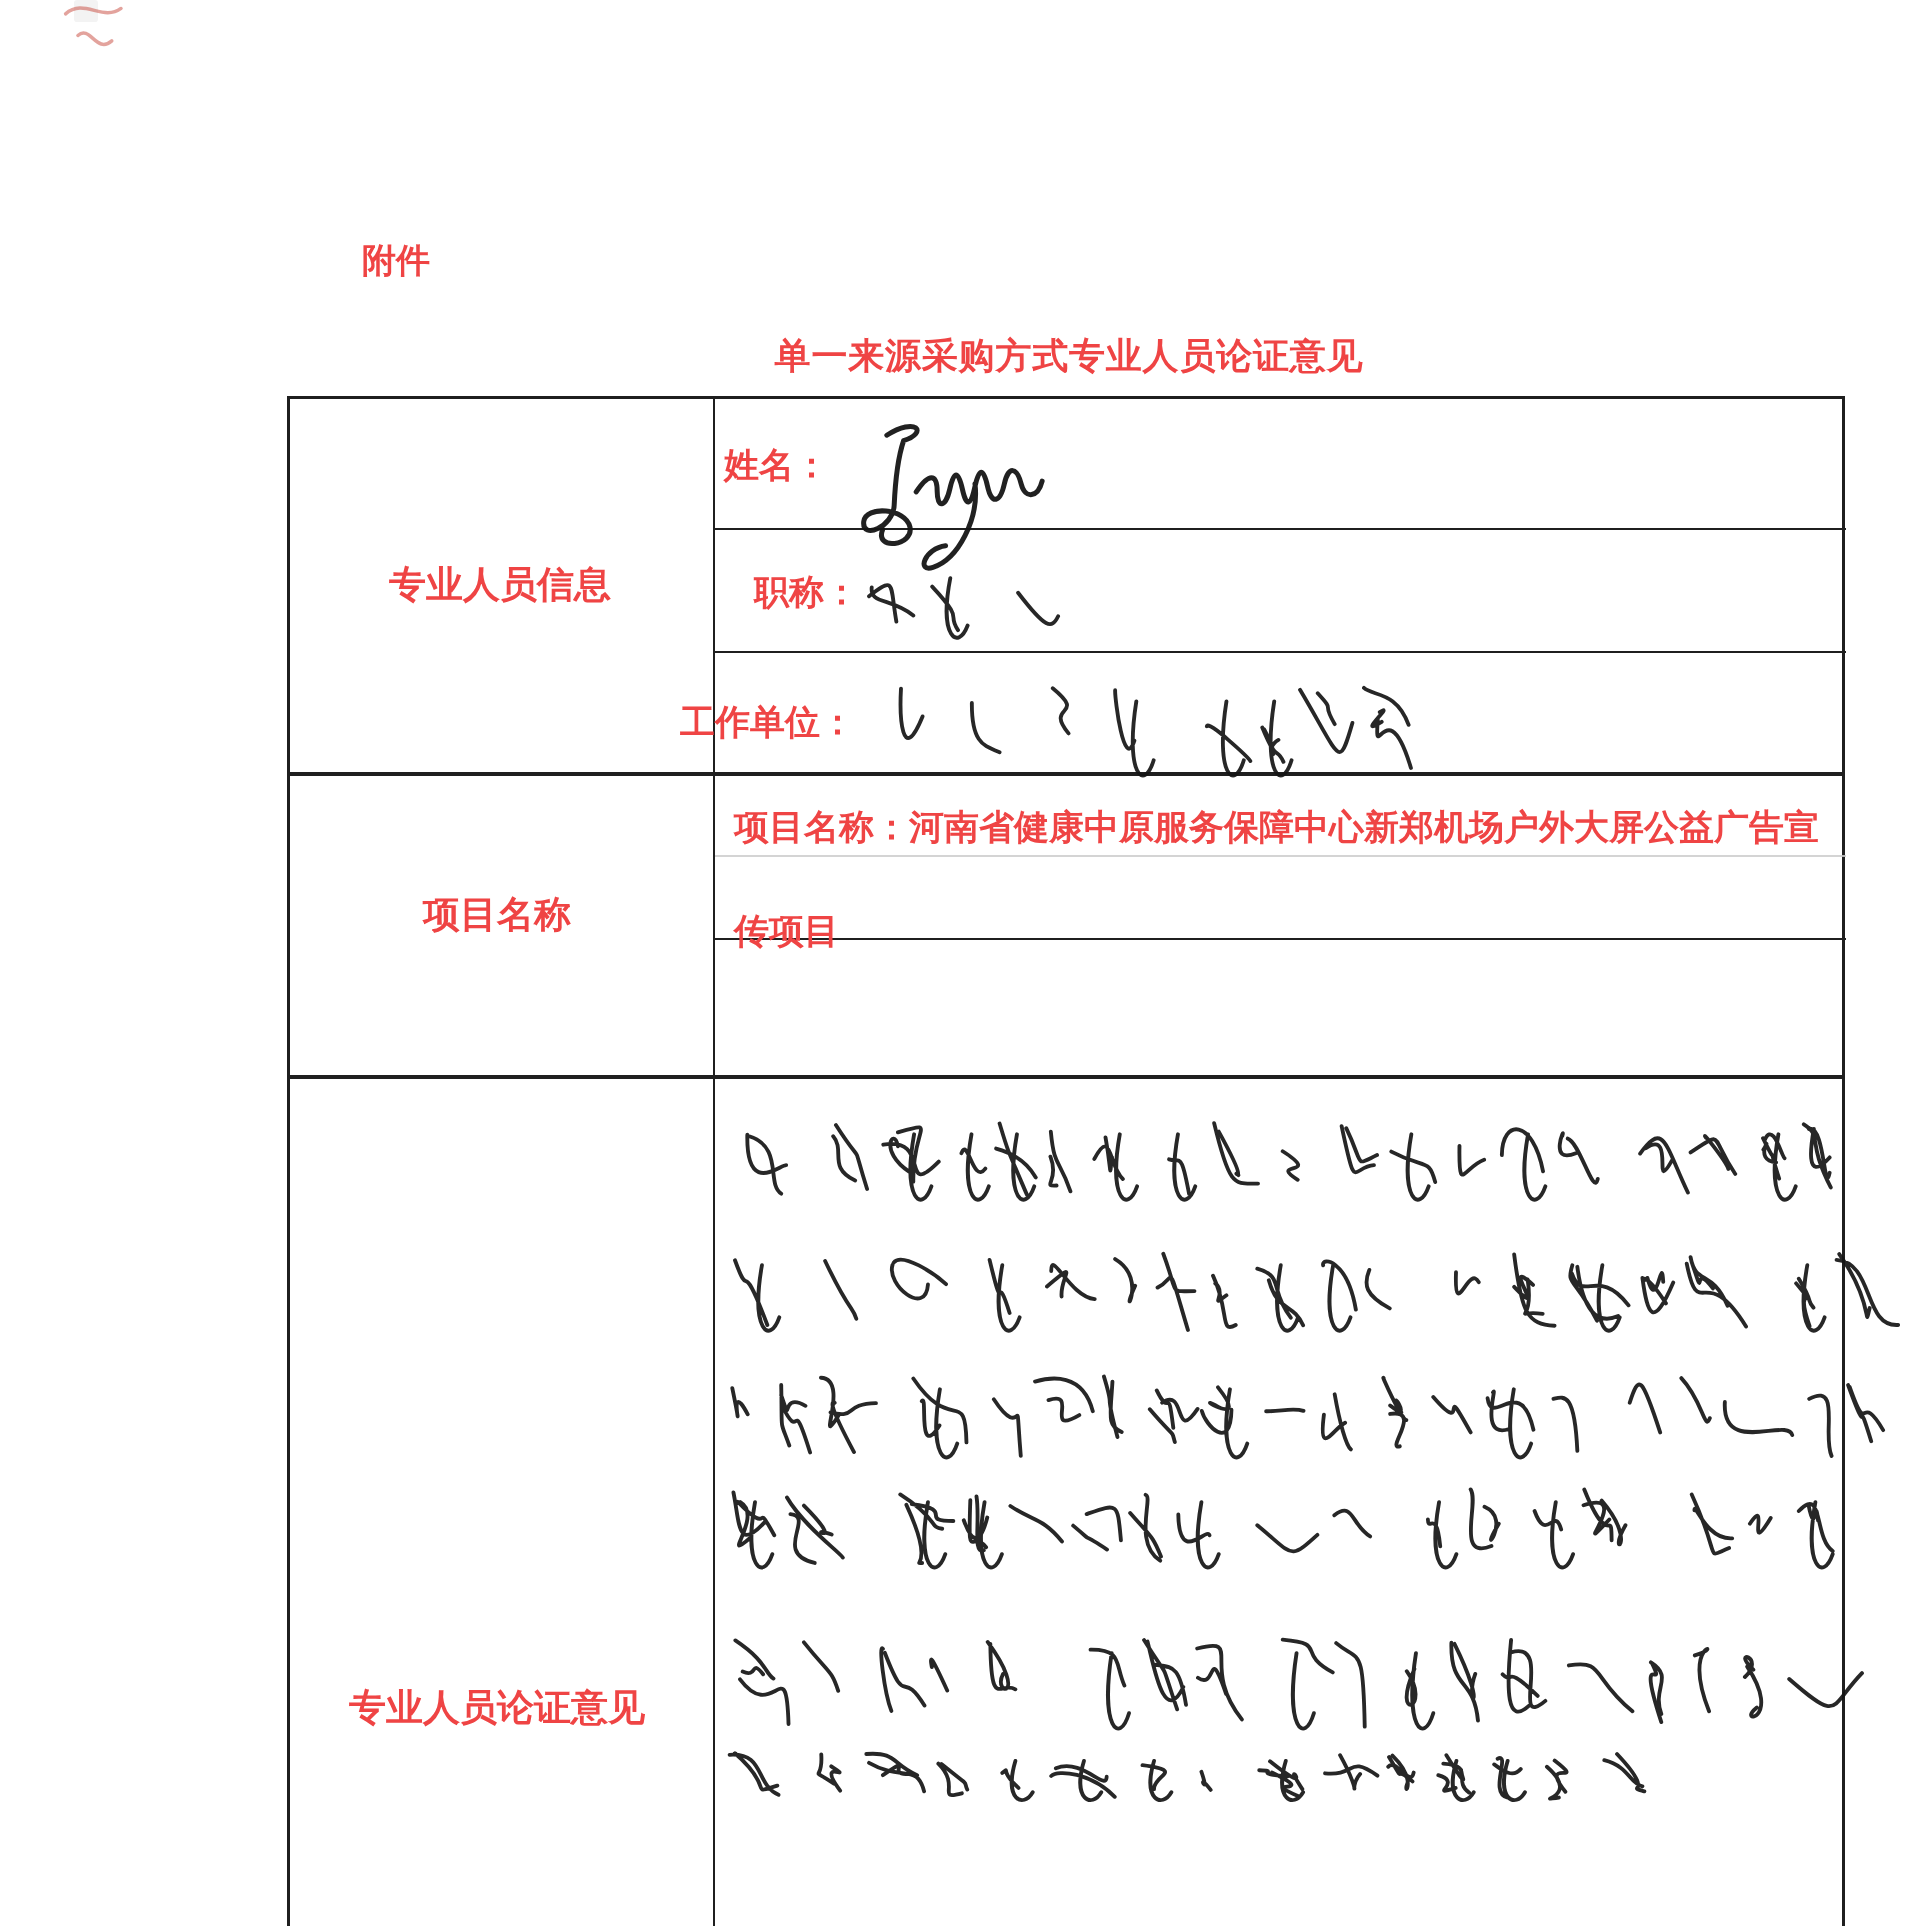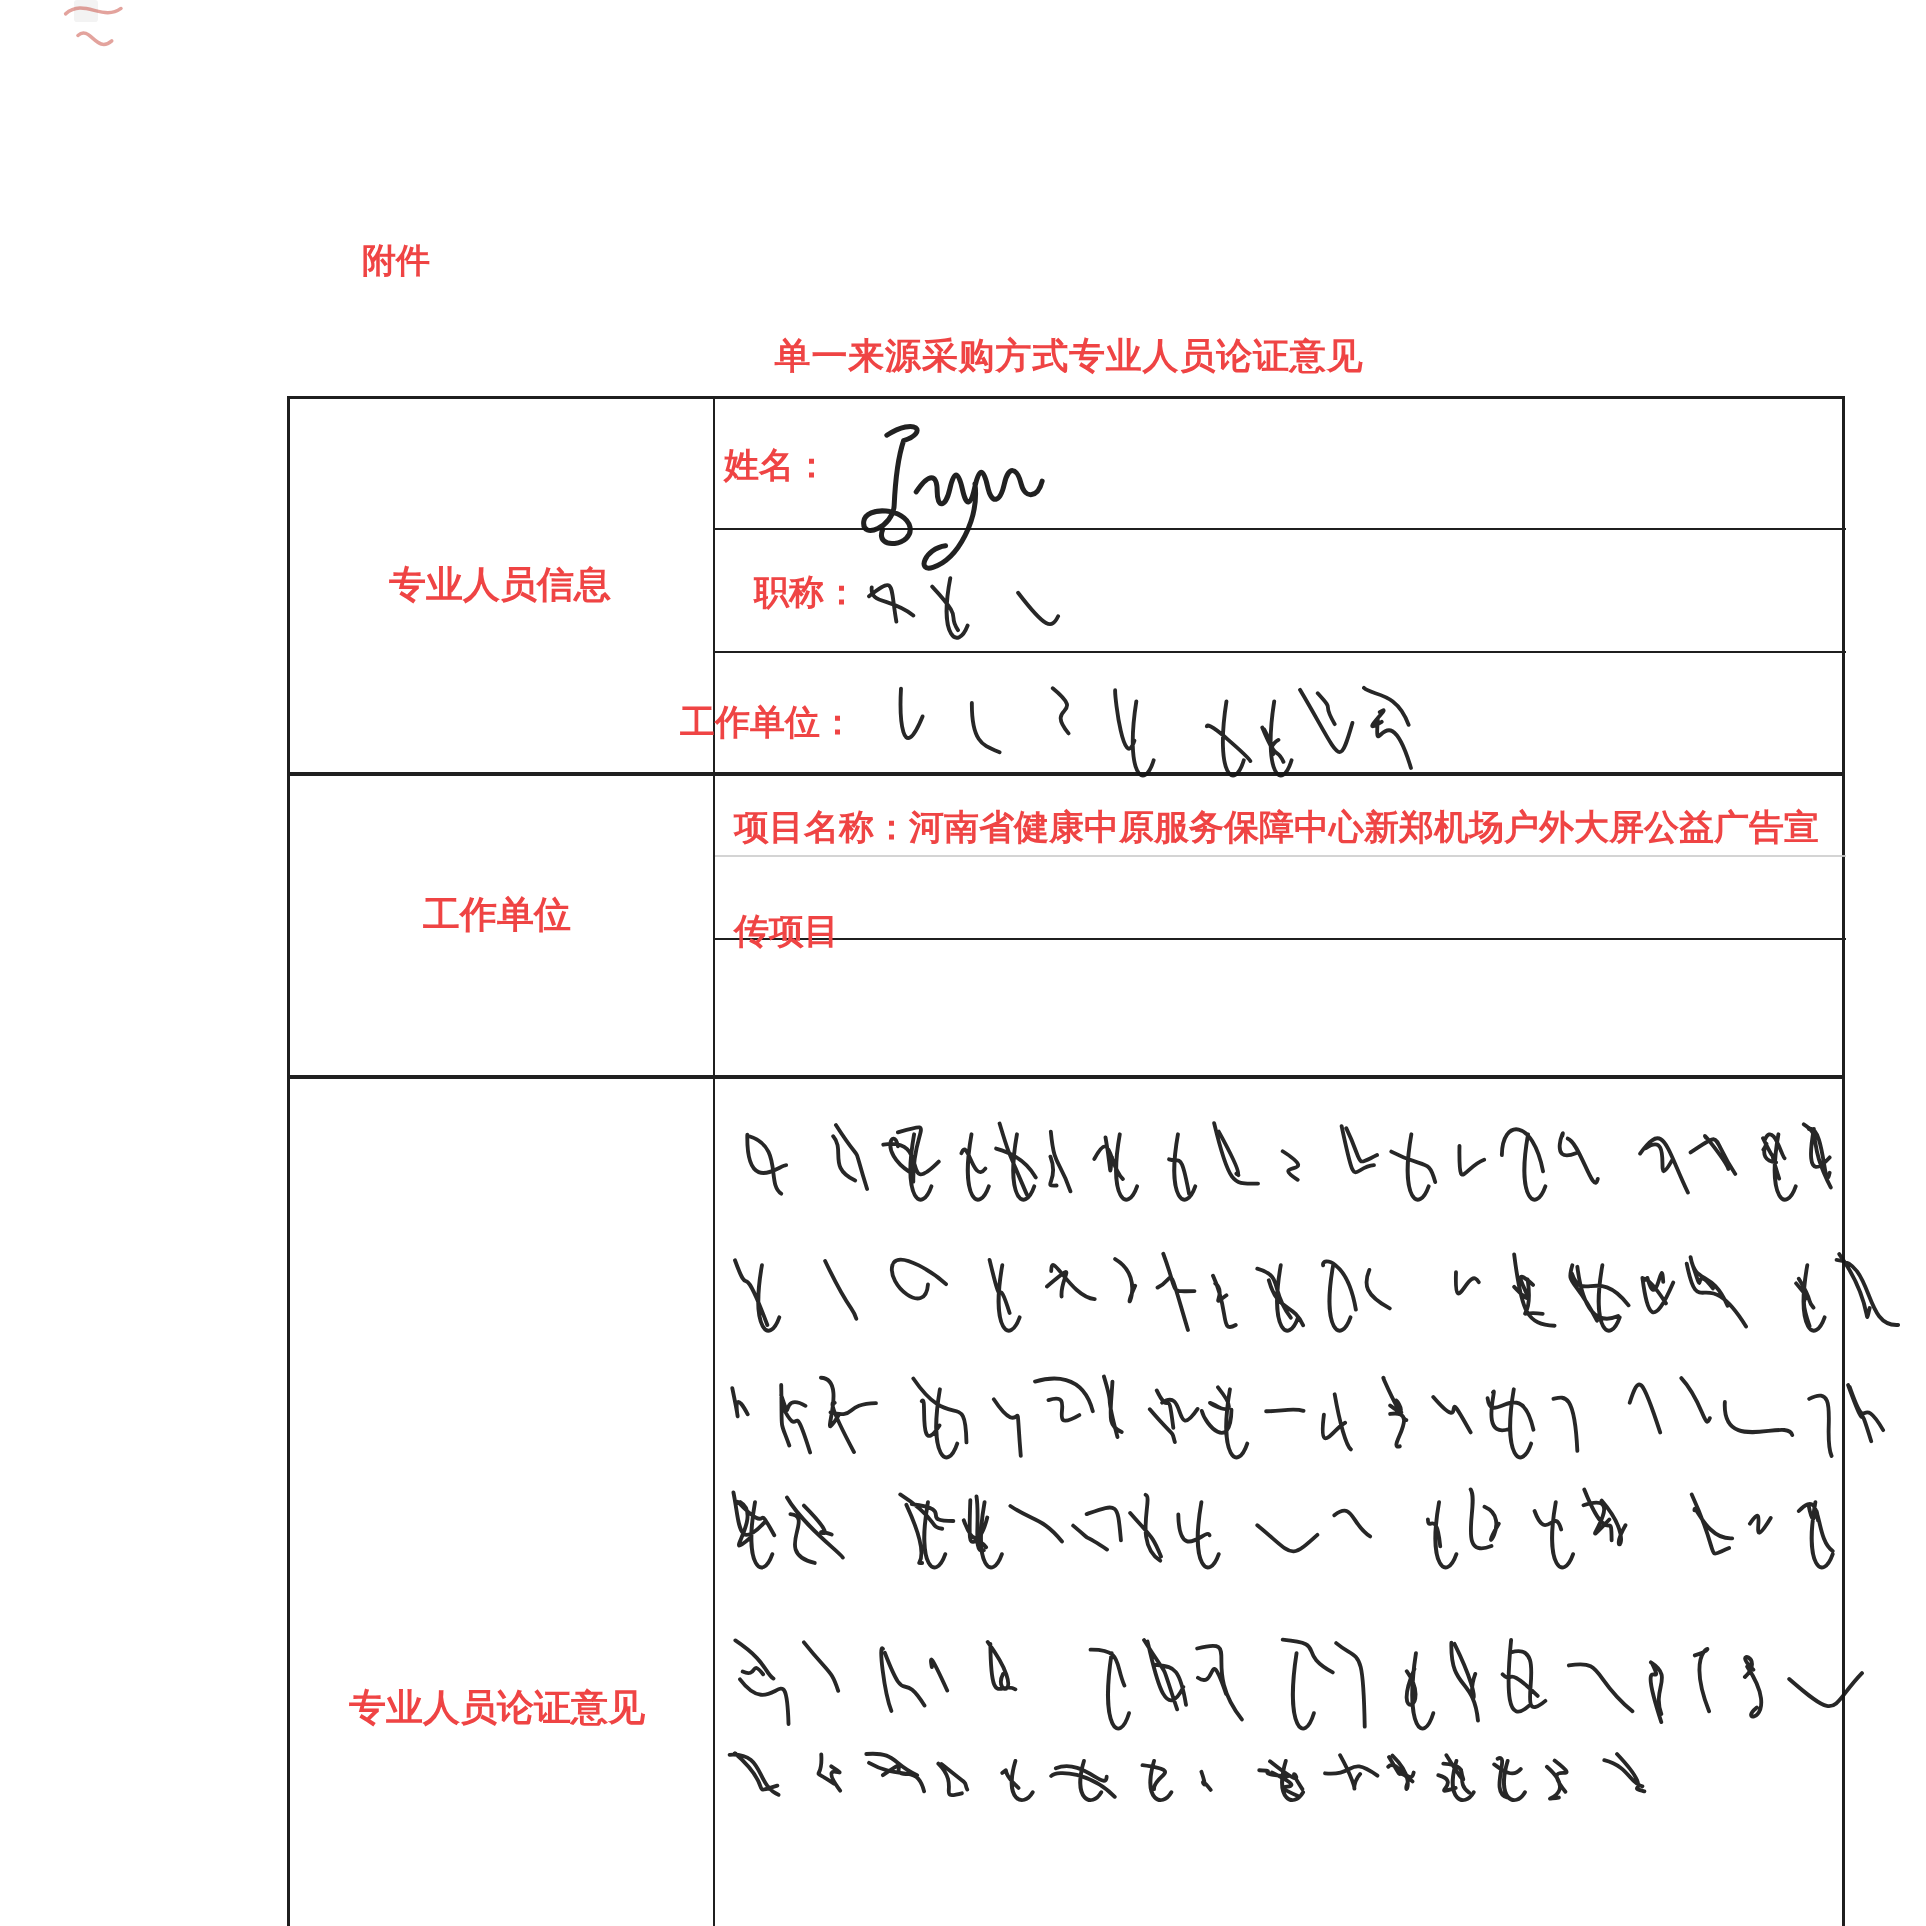--- a/index.html
+++ b/index.html
@@ -42,21 +42,21 @@
   <div class="line" style="left:713px;top:396px;width:1.9px;height:2074px;"></div>
 
   <div class="line" style="left:713px;top:528px;width:1133px;height:1.9px;"></div>
   <div class="line" style="left:713px;top:651px;width:1133px;height:1.9px;"></div>
   <div class="line" style="left:287px;top:772px;width:1558px;height:3.5px;"></div>
   <div class="faintline" style="left:715px;top:855px;width:1131px;height:1.5px;"></div>
   <div class="line" style="left:713px;top:938px;width:1133px;height:2.3px;"></div>
   <div class="line" style="left:287px;top:1075px;width:1558px;height:3.5px;"></div>
 
   <div class="abs printed centerlbl" style="left:500px;top:584px;font-size:37px;">专业人员信息</div>
-  <div class="abs printed centerlbl" style="left:497px;top:914px;font-size:37px;">工作单位</div>
+  <div class="abs printed centerlbl" style="left:497px;top:914px;font-size:37px;">项目名称</div>
   <div class="abs printed centerlbl" style="left:497px;top:1707px;font-size:37px;">专业人员论证意见</div>
 
   <div class="abs printed cell-label" style="left:724px;top:447px;">姓名：</div>
   <div class="abs printed cell-label" style="left:724px;top:574px;margin-left:30px;">职称：</div>
   <div class="abs printed cell-label" style="left:680px;top:704px;">工作单位：</div>
 
   <div class="abs printed" style="left:734px;top:809px;font-size:35px;">项目名称：河南省健康中原服务保障中心新郑机场户外大屏公益广告宣</div>
   <div class="abs printed" style="left:734px;top:913px;font-size:35px;">传项目</div>
 
   <svg id="hw-svg" width="2139" height="3027" viewBox="0 0 5553 7859">

